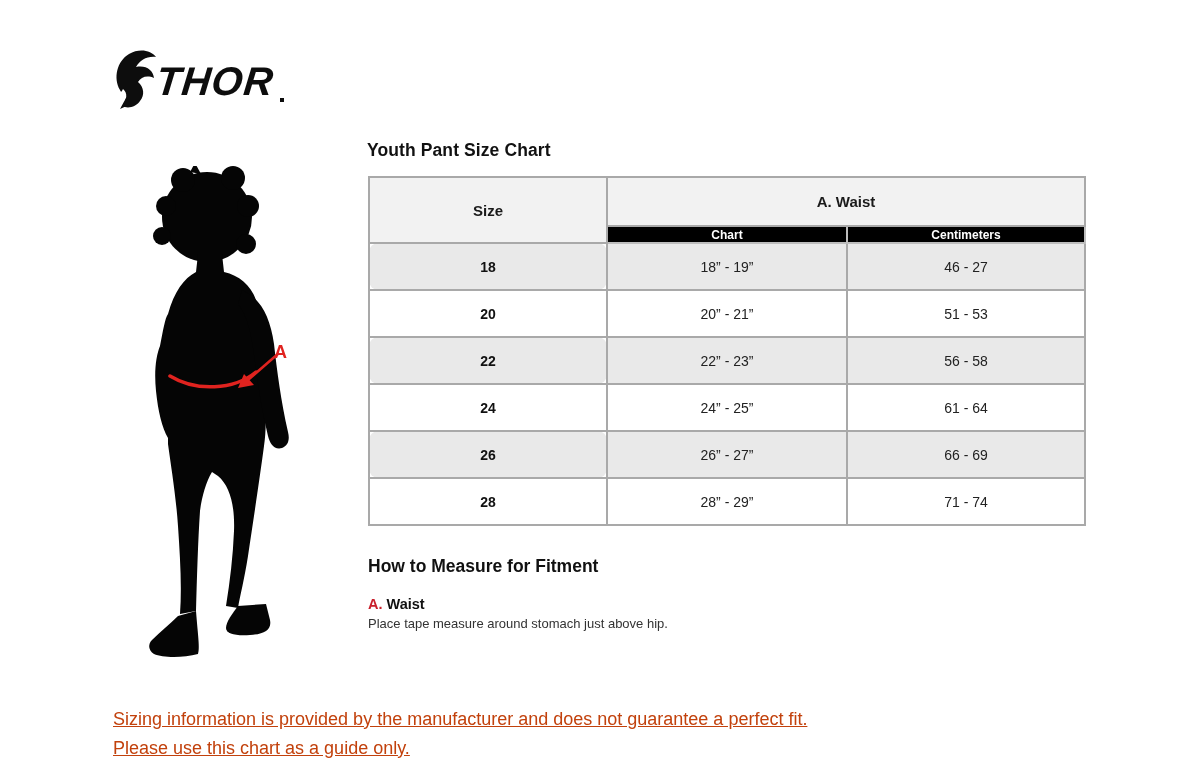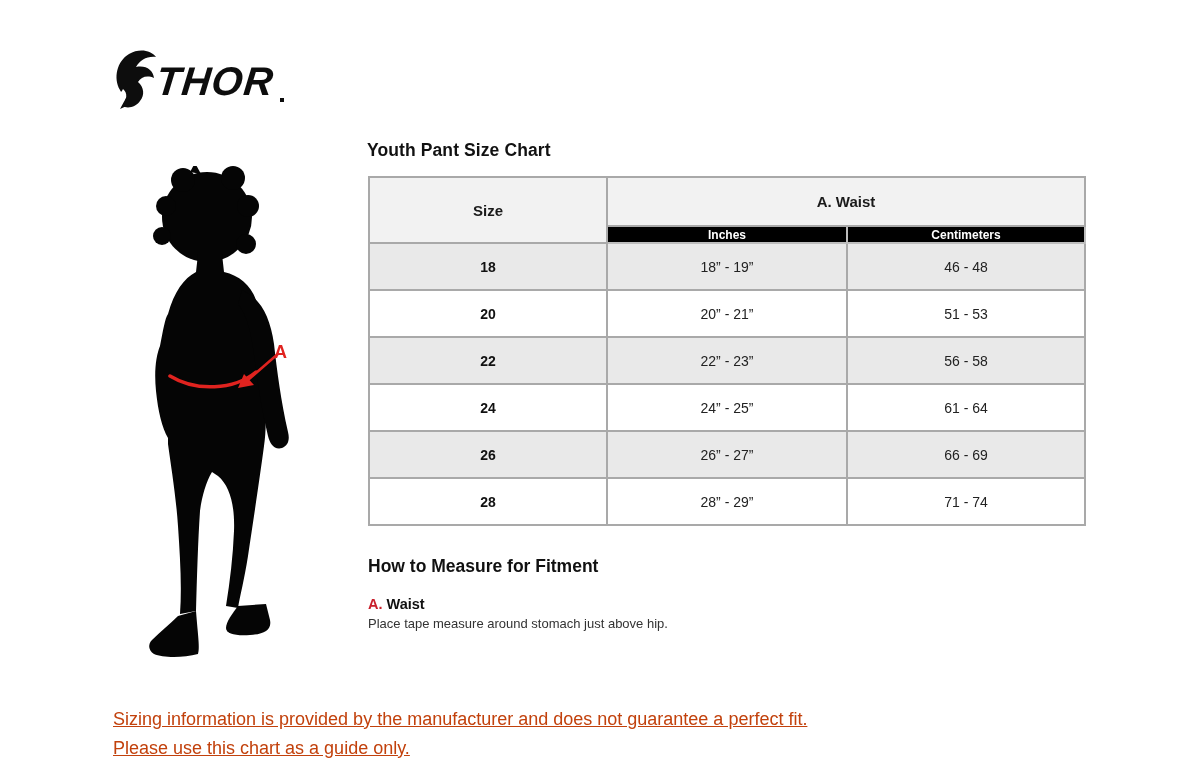--- a/index.html
+++ b/index.html
@@ -30,21 +30,21 @@
   .chart-title{position:absolute;left:367px;top:140px;font-size:17.5px;font-weight:800;color:#111;letter-spacing:.1px;}
 
   .size-table{position:absolute;left:368px;top:176px;width:716px;border-collapse:collapse;table-layout:fixed;padding-left:16px;}
   .size-table td{border:2px solid var(--table-border);text-align:center;vertical-align:middle;font-size:14px;color:#222;}
   td.size-head{background:var(--header-bg);font-weight:bold;font-size:15px;color:#1a1a1a;}
   tr.group-row td{height:49px;background:var(--header-bg);}
   td.group-head{font-weight:bold;font-size:15px;color:#1a1a1a;}
   tr.sub-row td{height:17px;background:var(--subheader-bg);color:#fff;font-weight:bold;font-size:12px;border-color:#bdbdbd;}
   tr.data-row td{height:47px;}
   tr.data-row.odd td{background:var(--row-alt);}
-  td.size-cell{font-weight:bold;color:#111;}
+  td.size-cell{font-weight:bold;color:#111;border-radius:9px;}
 
   
   .measure{position:absolute;left:368px;top:556px;width:600px;}
   .measure-heading{font-size:17.5px;font-weight:800;color:#111;}
   .measure-item{margin-top:18px;}
   .measure-key{color:var(--label-red);font-weight:bold;font-size:14.5px;}
   .measure-label{color:#111;font-weight:bold;font-size:14.5px;margin-left:4px;}
   .measure-desc{font-size:13px;color:#333;margin-top:3px;}
 
   
@@ -128,27 +128,27 @@
       <col style="width:238px">
         <col style="width:240px">
         <col style="width:238px">
     </colgroup>
     <tbody>
       <tr class="group-row">
         <td class="size-head" rowspan="2">Size</td>
         <td class="group-head" colspan="2">A. Waist</td>
       </tr>
       <tr class="sub-row">
-        <td>Inches</td>
+        <td>Chart</td>
         <td>Centimeters</td>
       </tr>
       <tr class="data-row odd">
         <td class="size-cell">18</td>
         <td>18” - 19”</td>
-        <td>46 - 48</td>
+        <td>46 - 27</td>
       </tr>
       <tr class="data-row">
         <td class="size-cell">20</td>
         <td>20” - 21”</td>
         <td>51 - 53</td>
       </tr>
       <tr class="data-row odd">
         <td class="size-cell">22</td>
         <td>22” - 23”</td>
         <td>56 - 58</td>

